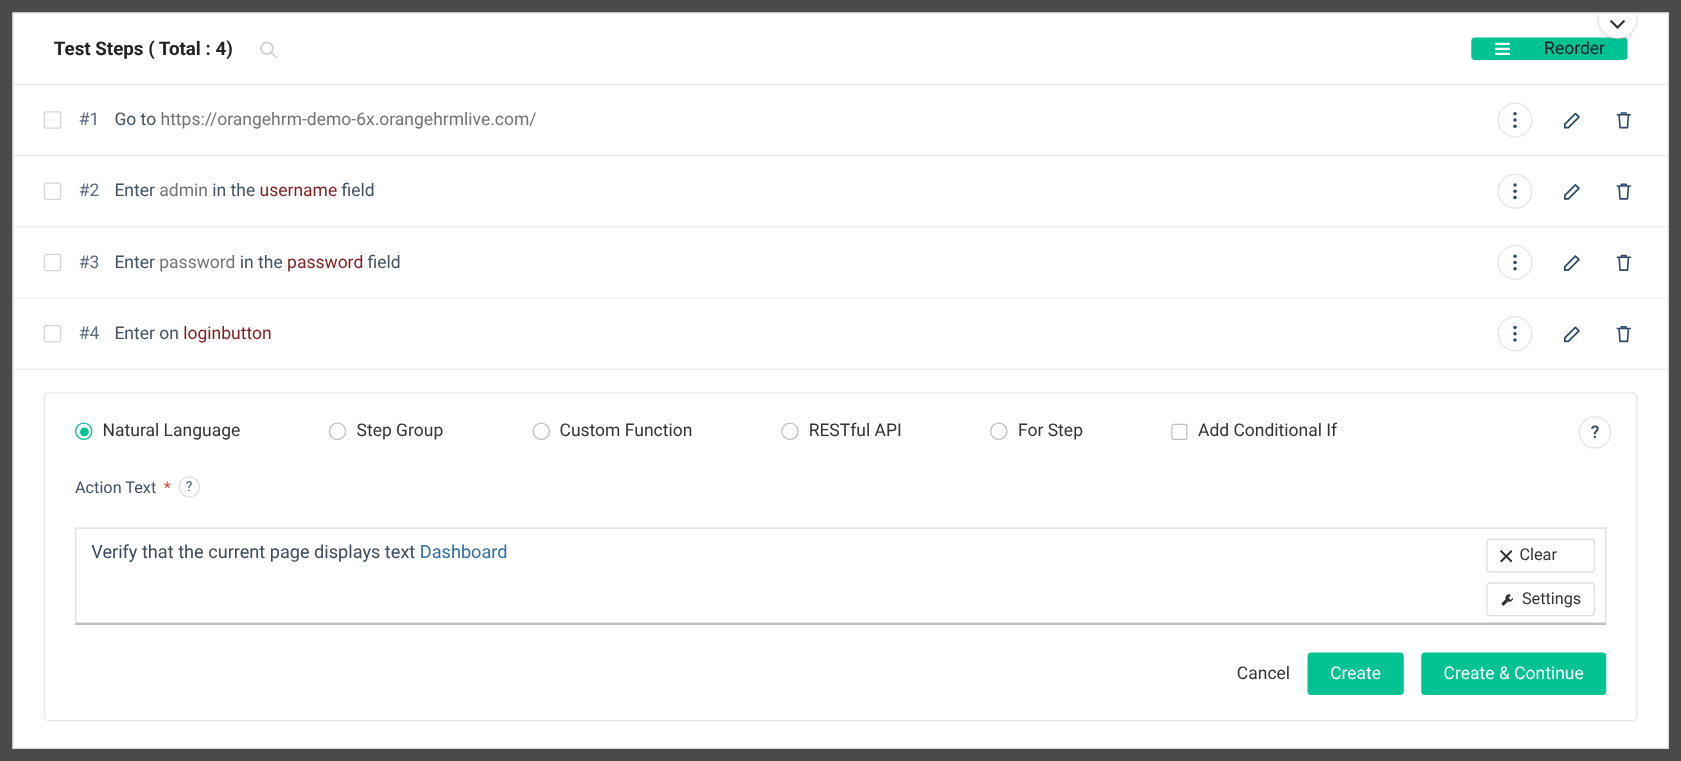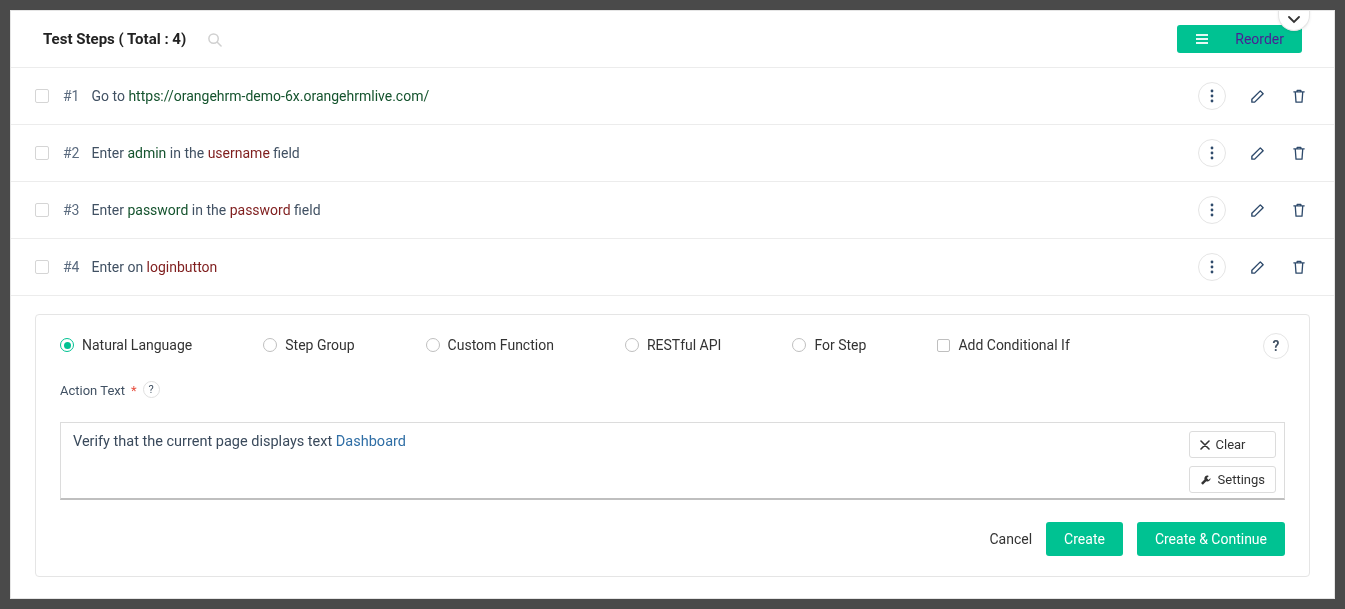--- a/index.html
+++ b/index.html
@@ -3,26 +3,26 @@
 <meta charset="utf-8">
 <style>
   *{box-sizing:border-box;margin:0;padding:0;font-family:-apple-system,BlinkMacSystemFont,"Segoe UI",Roboto,Arial,sans-serif}
   body{background:#4a4a4a;width:1345px;height:609px;overflow:hidden;padding:10px}
   .panel{background:#fff;width:100%;height:100%;border:1px solid #e5e5e5;position:relative;overflow-y:auto}
   .collapse-handle{position:absolute;top:-2px;right:24px;width:32px;height:22px;background:#fff;border:1px solid #e5e5e5;border-top:none;border-radius:0 0 16px 16px;display:flex;align-items:center;justify-content:center;z-index:5;cursor:pointer;box-shadow:0 1px 3px rgba(0,0,0,.08)}
   .header{display:flex;align-items:center;padding:14px 32px;border-bottom:1px solid #ececec}
   .title{font-size:15px;font-weight:700;color:#222}
   .search-btn{width:28px;height:28px;display:flex;align-items:center;justify-content:center;margin-left:14px;color:#d0d0d0;cursor:pointer}
   .spacer{flex:1}
-  .reorder-btn{background:#00c292;color:#4c1d95;border:none;border-radius:3px;height:28px;padding:0 18px;font-size:14px;display:flex;align-items:center;gap:26px;cursor:pointer}
+  .reorder-btn{background:#00c292;color:#0f172a;border:none;border-radius:3px;height:18px;padding:0 18px;font-size:14px;display:flex;align-items:center;gap:26px;cursor:pointer}
   .step-row{display:flex;align-items:center;padding:14px 24px;border-bottom:1px solid #ececec}
   .chk{width:14px;height:14px;border:1px solid #d5d5d5;border-radius:2px;margin-right:14px;cursor:pointer}
   .step-num{color:#5b6b7f;font-size:14px;margin-right:12px}
   .step-text{font-size:14px;color:#415163}
-  .step-text .darkblue{color:#14532d}
+  .step-text .darkblue{color:#737373}
   .step-text .teal{color:#7f1d1d}
   .row-actions{margin-left:auto;display:flex;align-items:center;gap:20px}
   .icon-btn-round{width:28px;height:28px;border:1px solid #e5e5e5;border-radius:50%;display:flex;align-items:center;justify-content:center;color:#2e4a6b;cursor:pointer}
   .icon-btn-flat{width:22px;height:22px;display:flex;align-items:center;justify-content:center;color:#2e4a6b;cursor:pointer}
   .editor-wrap{padding:18px 24px}
   .editor-card{border:1px solid #e5e5e5;border-radius:4px;padding:22px 24px 20px 24px;position:relative}
   .radio-row{display:flex;align-items:center;gap:71px;margin-bottom:28px}
   .radio-item{display:flex;align-items:center;gap:8px;font-size:14px;color:#333;cursor:pointer}
   .radio-outer{width:14px;height:14px;border-radius:50%;border:1.5px solid #bfbfbf;display:flex;align-items:center;justify-content:center}
   .radio-outer.sel{border-color:#00c292}

